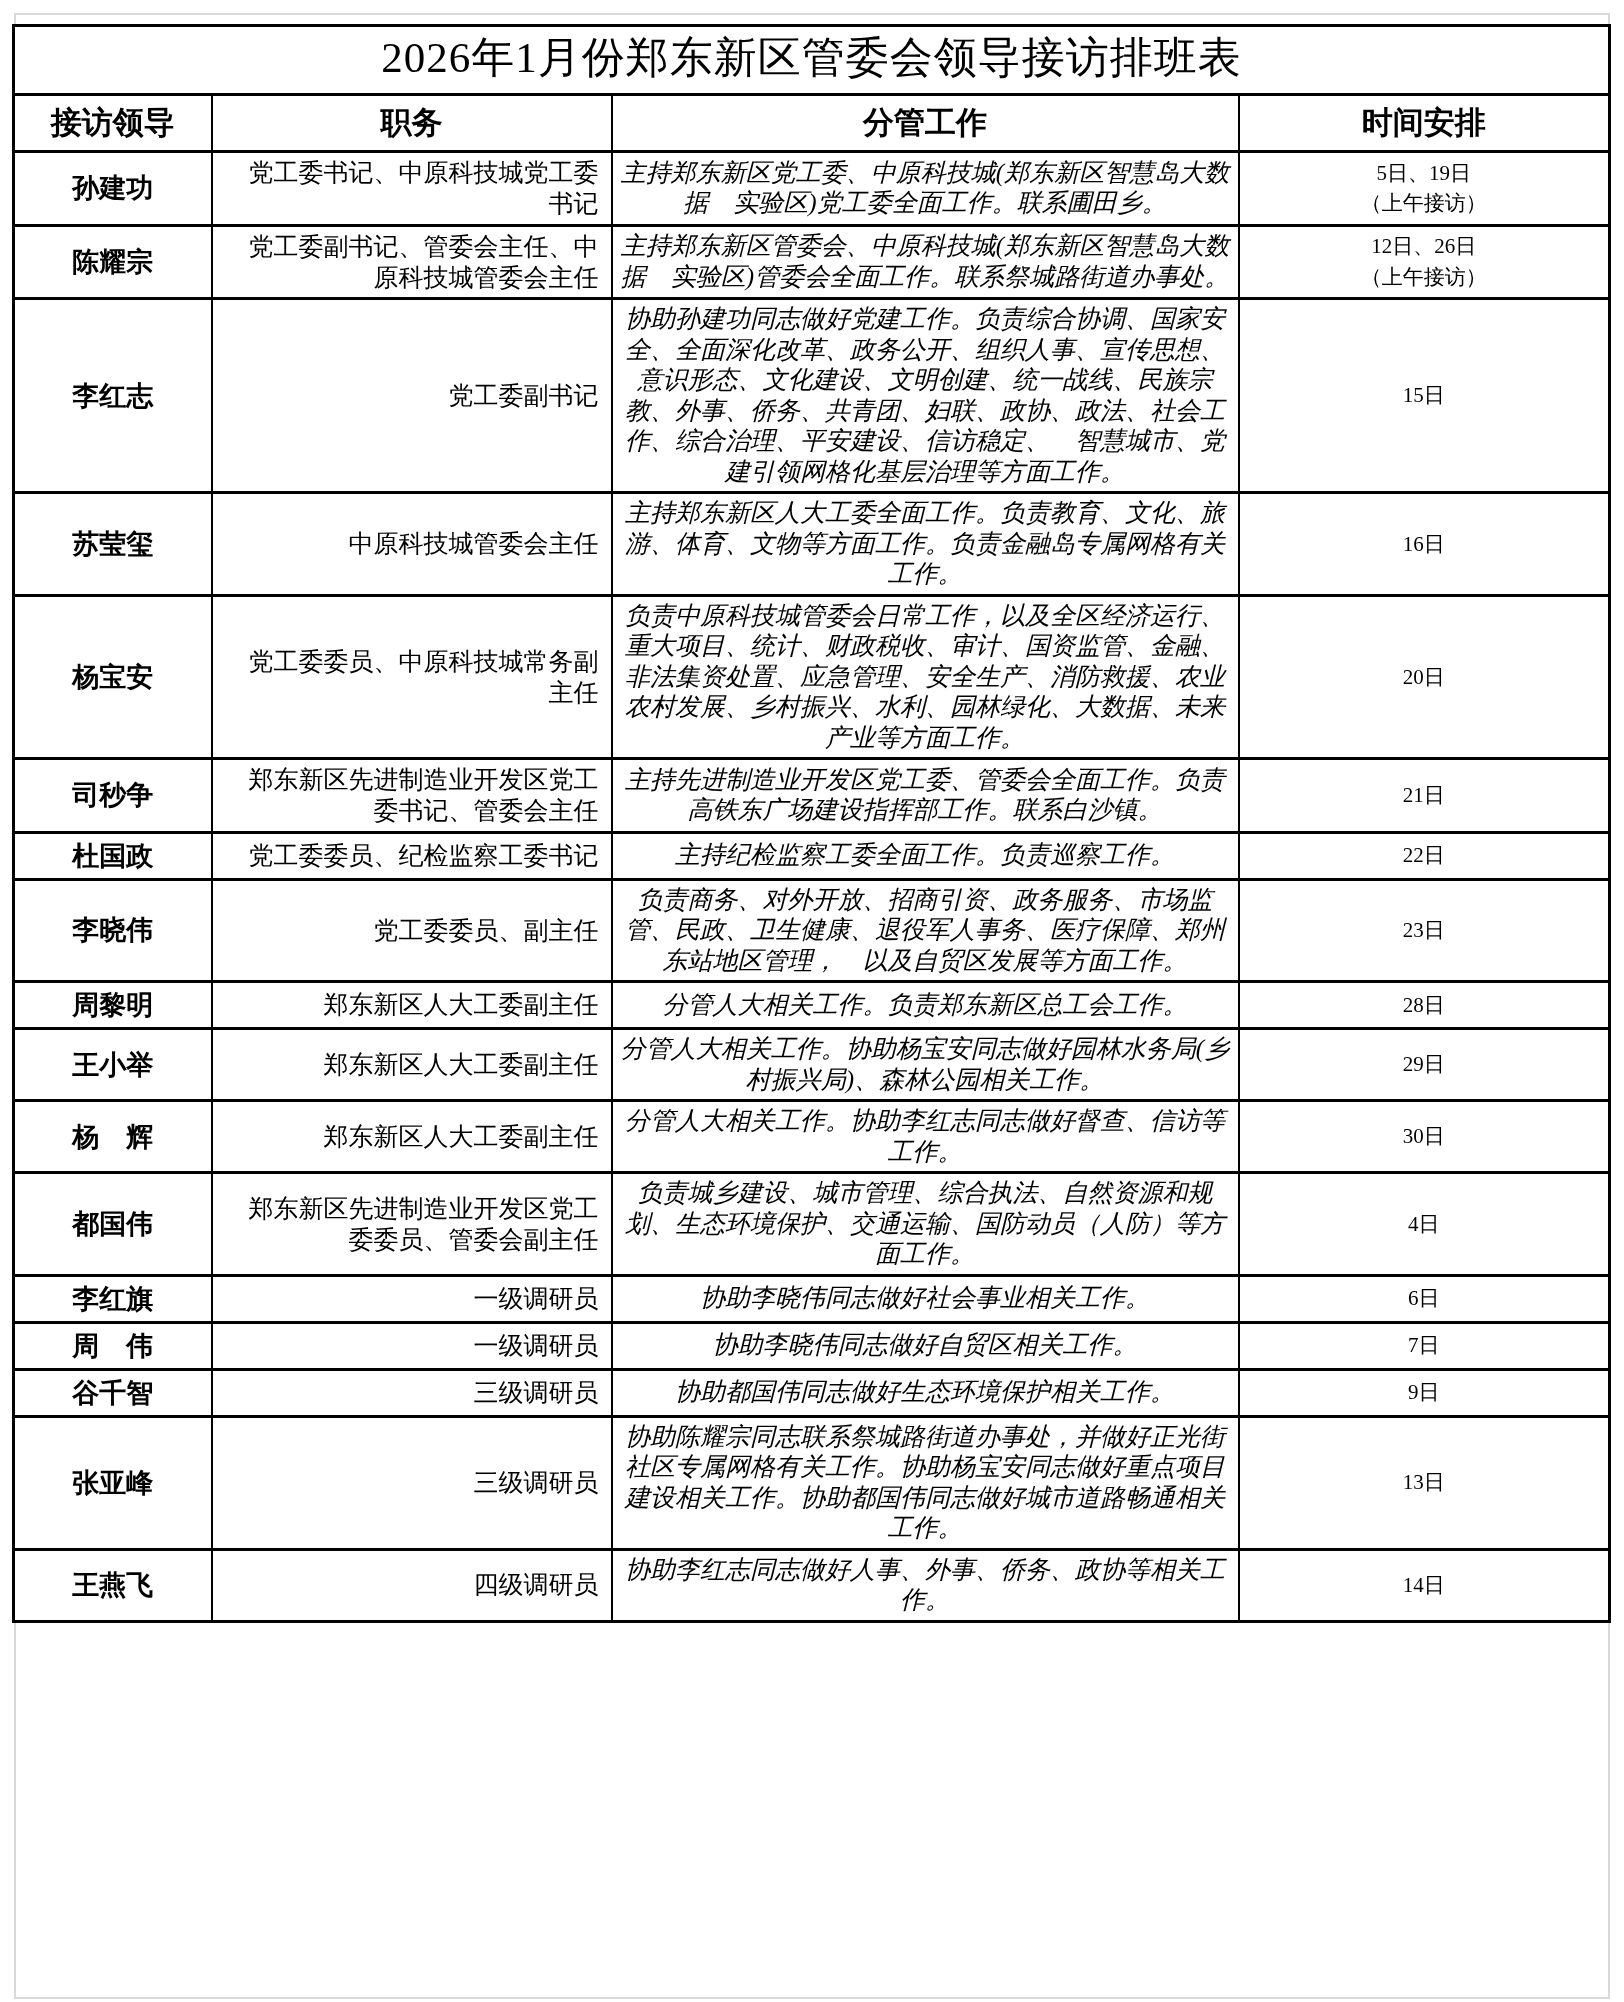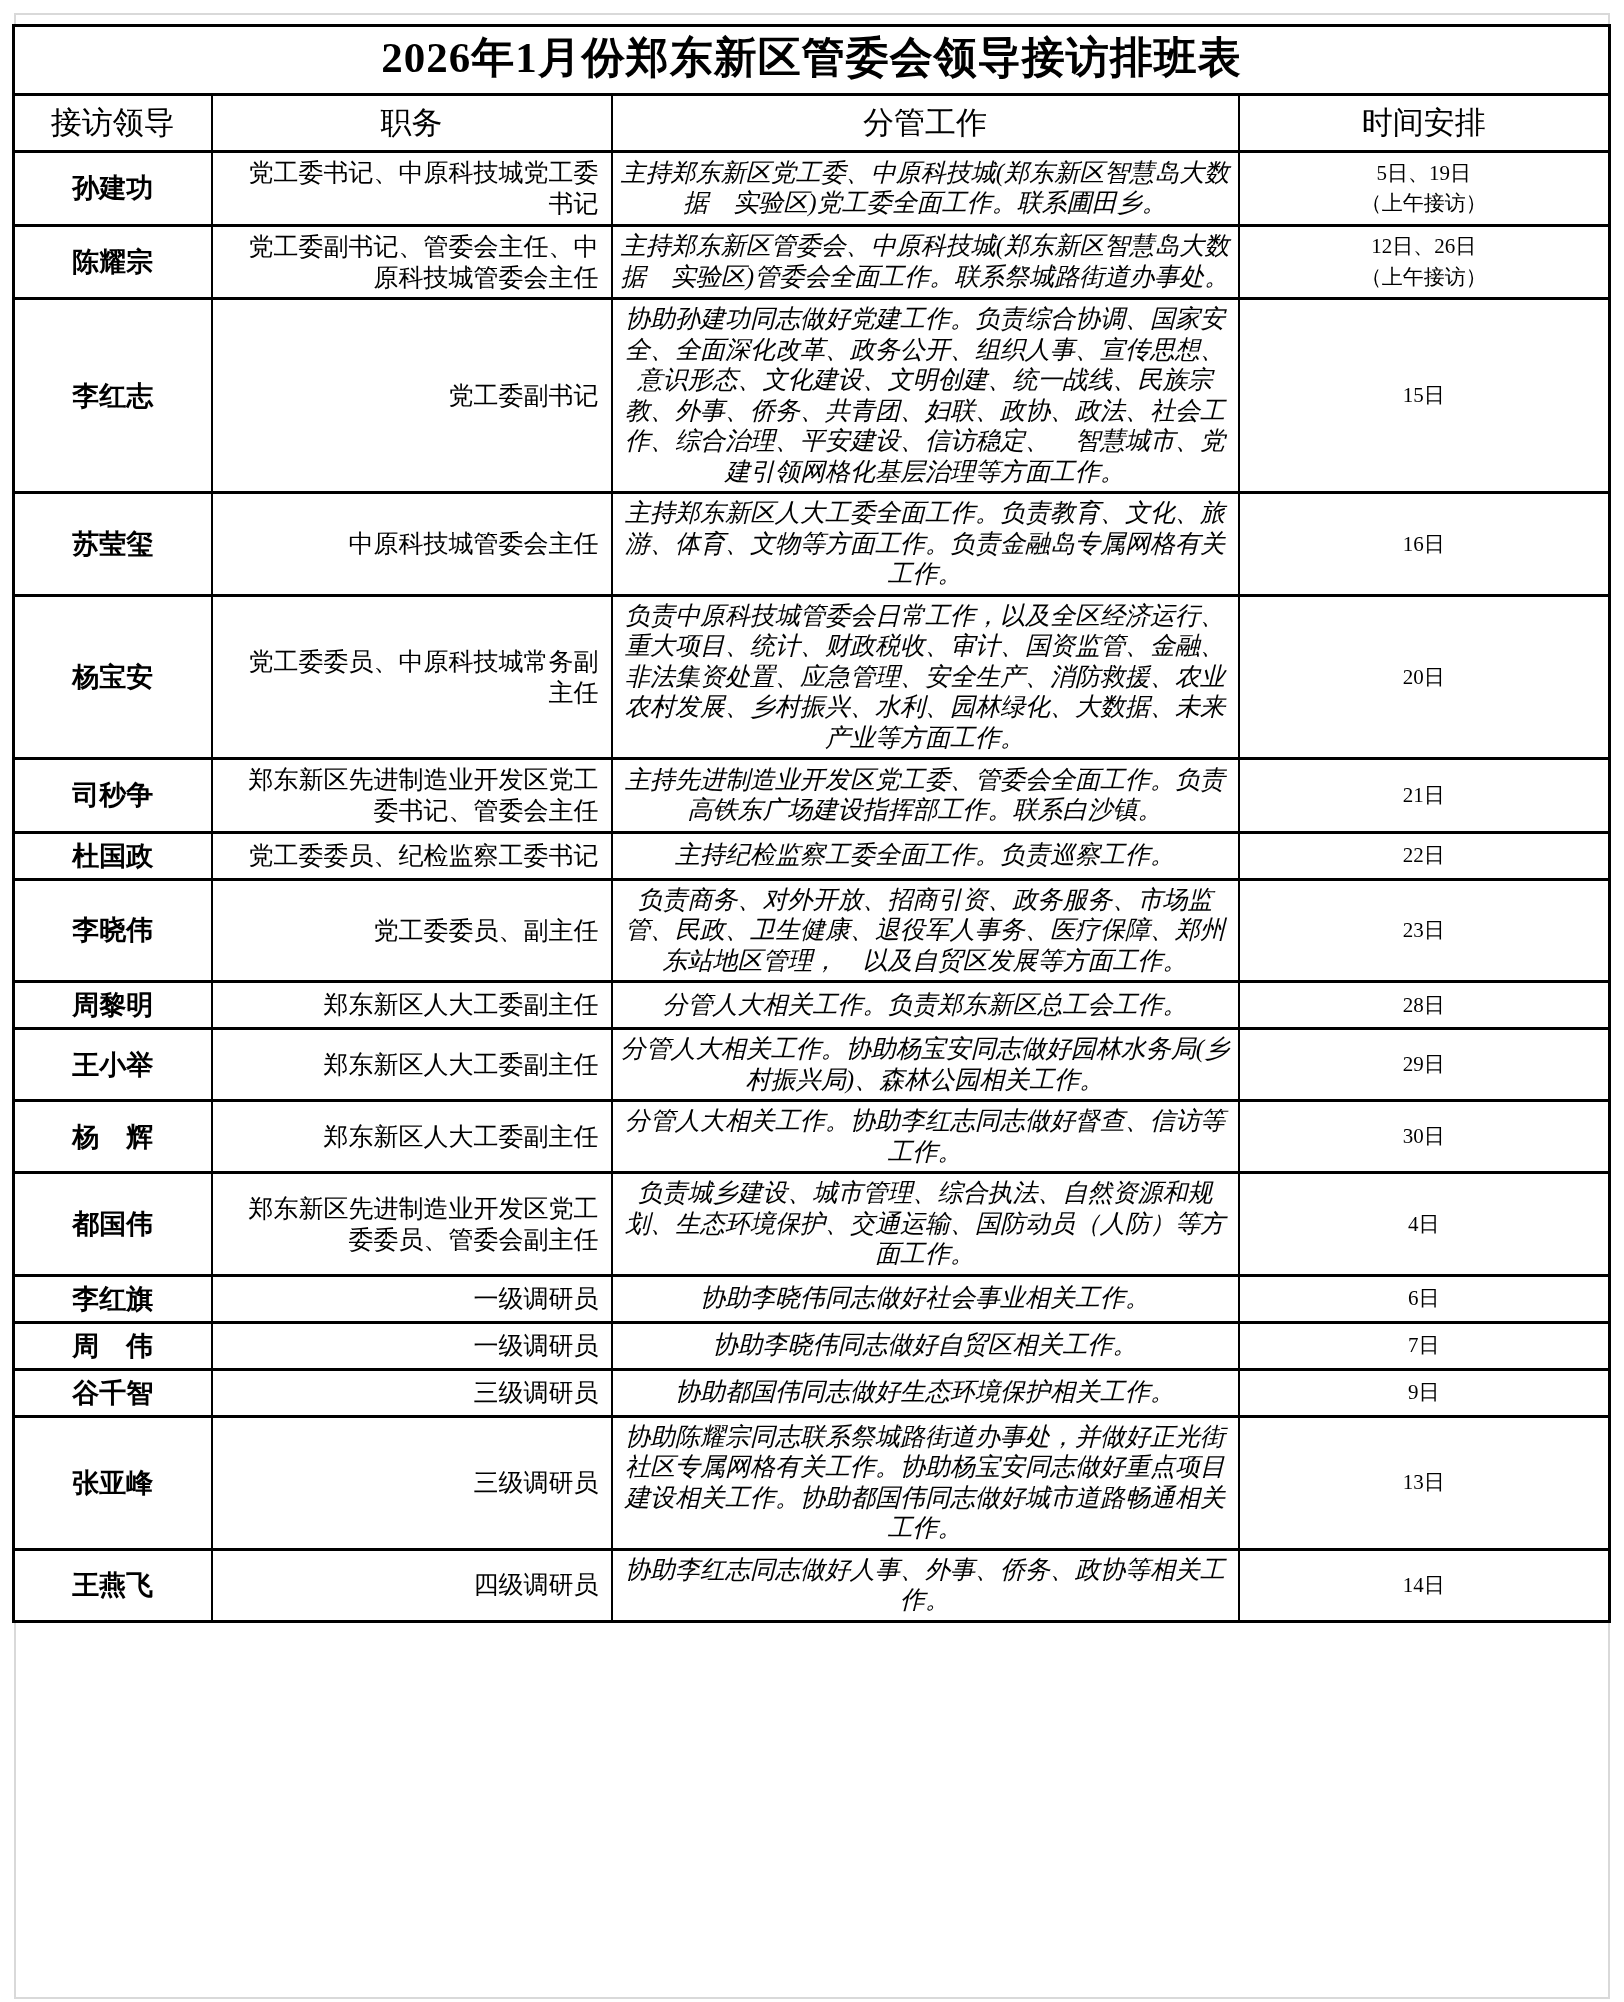--- a/index.html
+++ b/index.html
@@ -42,29 +42,29 @@
     border-left: 2px solid #000;
     border-right: 2px solid #000;
     border-top: 3px solid #000;
     border-bottom: 3px solid #000;
     box-sizing: border-box;
     vertical-align: middle;
     overflow: hidden;
   }
   .title-cell {
     font-size: 43px;
-    font-weight: bold;
+    font-weight: normal;
     text-align: center;
     padding: 2px 4px 6px 4px;
     height: 52px;
     letter-spacing: 1px;
   }
   th.col-head {
     font-size: 31px;
-    font-weight: normal;
+    font-weight: bold;
     padding: 6px 4px;
     height: 48px;
   }
   td.leader-cell {
     font-size: 27px;
     font-weight: bold;
     text-align: center;
     padding: 4px 6px;
     height: 46px;
   }

